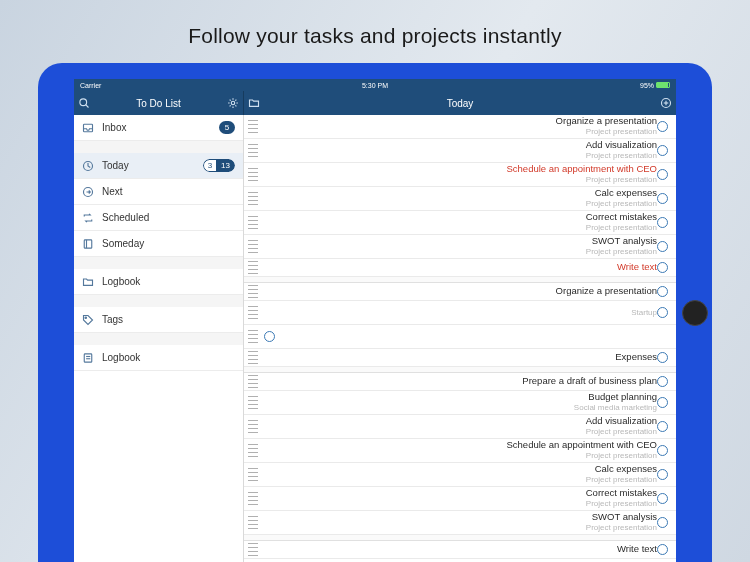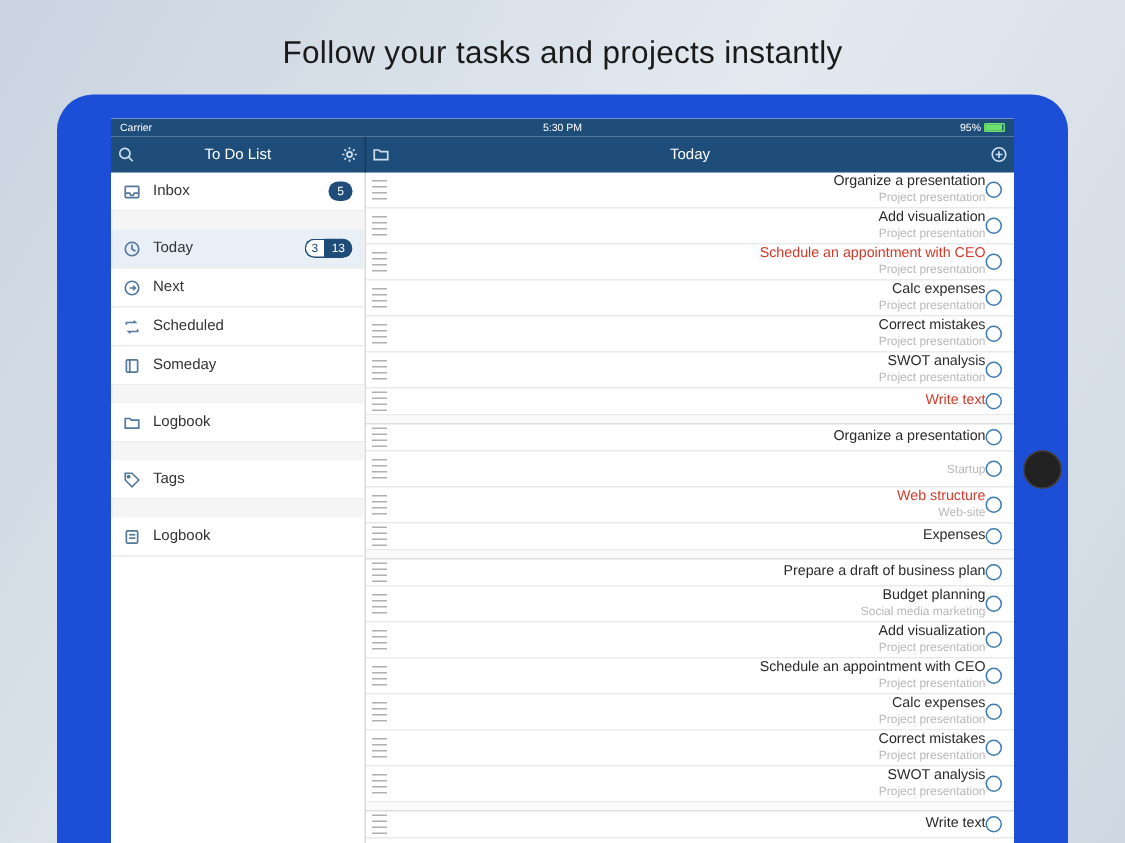--- a/index.html
+++ b/index.html
@@ -369,24 +369,20 @@
             </span>
             <span class="radio"></span>
           </div>
           <div class="task-row with-sub">
             <span class="drag-handle">
               <span></span>
               <span></span>
               <span></span>
               <span></span>
             </span>
-            <span class="task-text">
-              <span class="task-title red">Web structure</span>
-              <span class="task-sub">Web-site</span>
-            </span>
             <span class="radio"></span>
           </div>
           <div class="task-row">
             <span class="drag-handle">
               <span></span>
               <span></span>
               <span></span>
               <span></span>
             </span>
             <span class="task-text">

